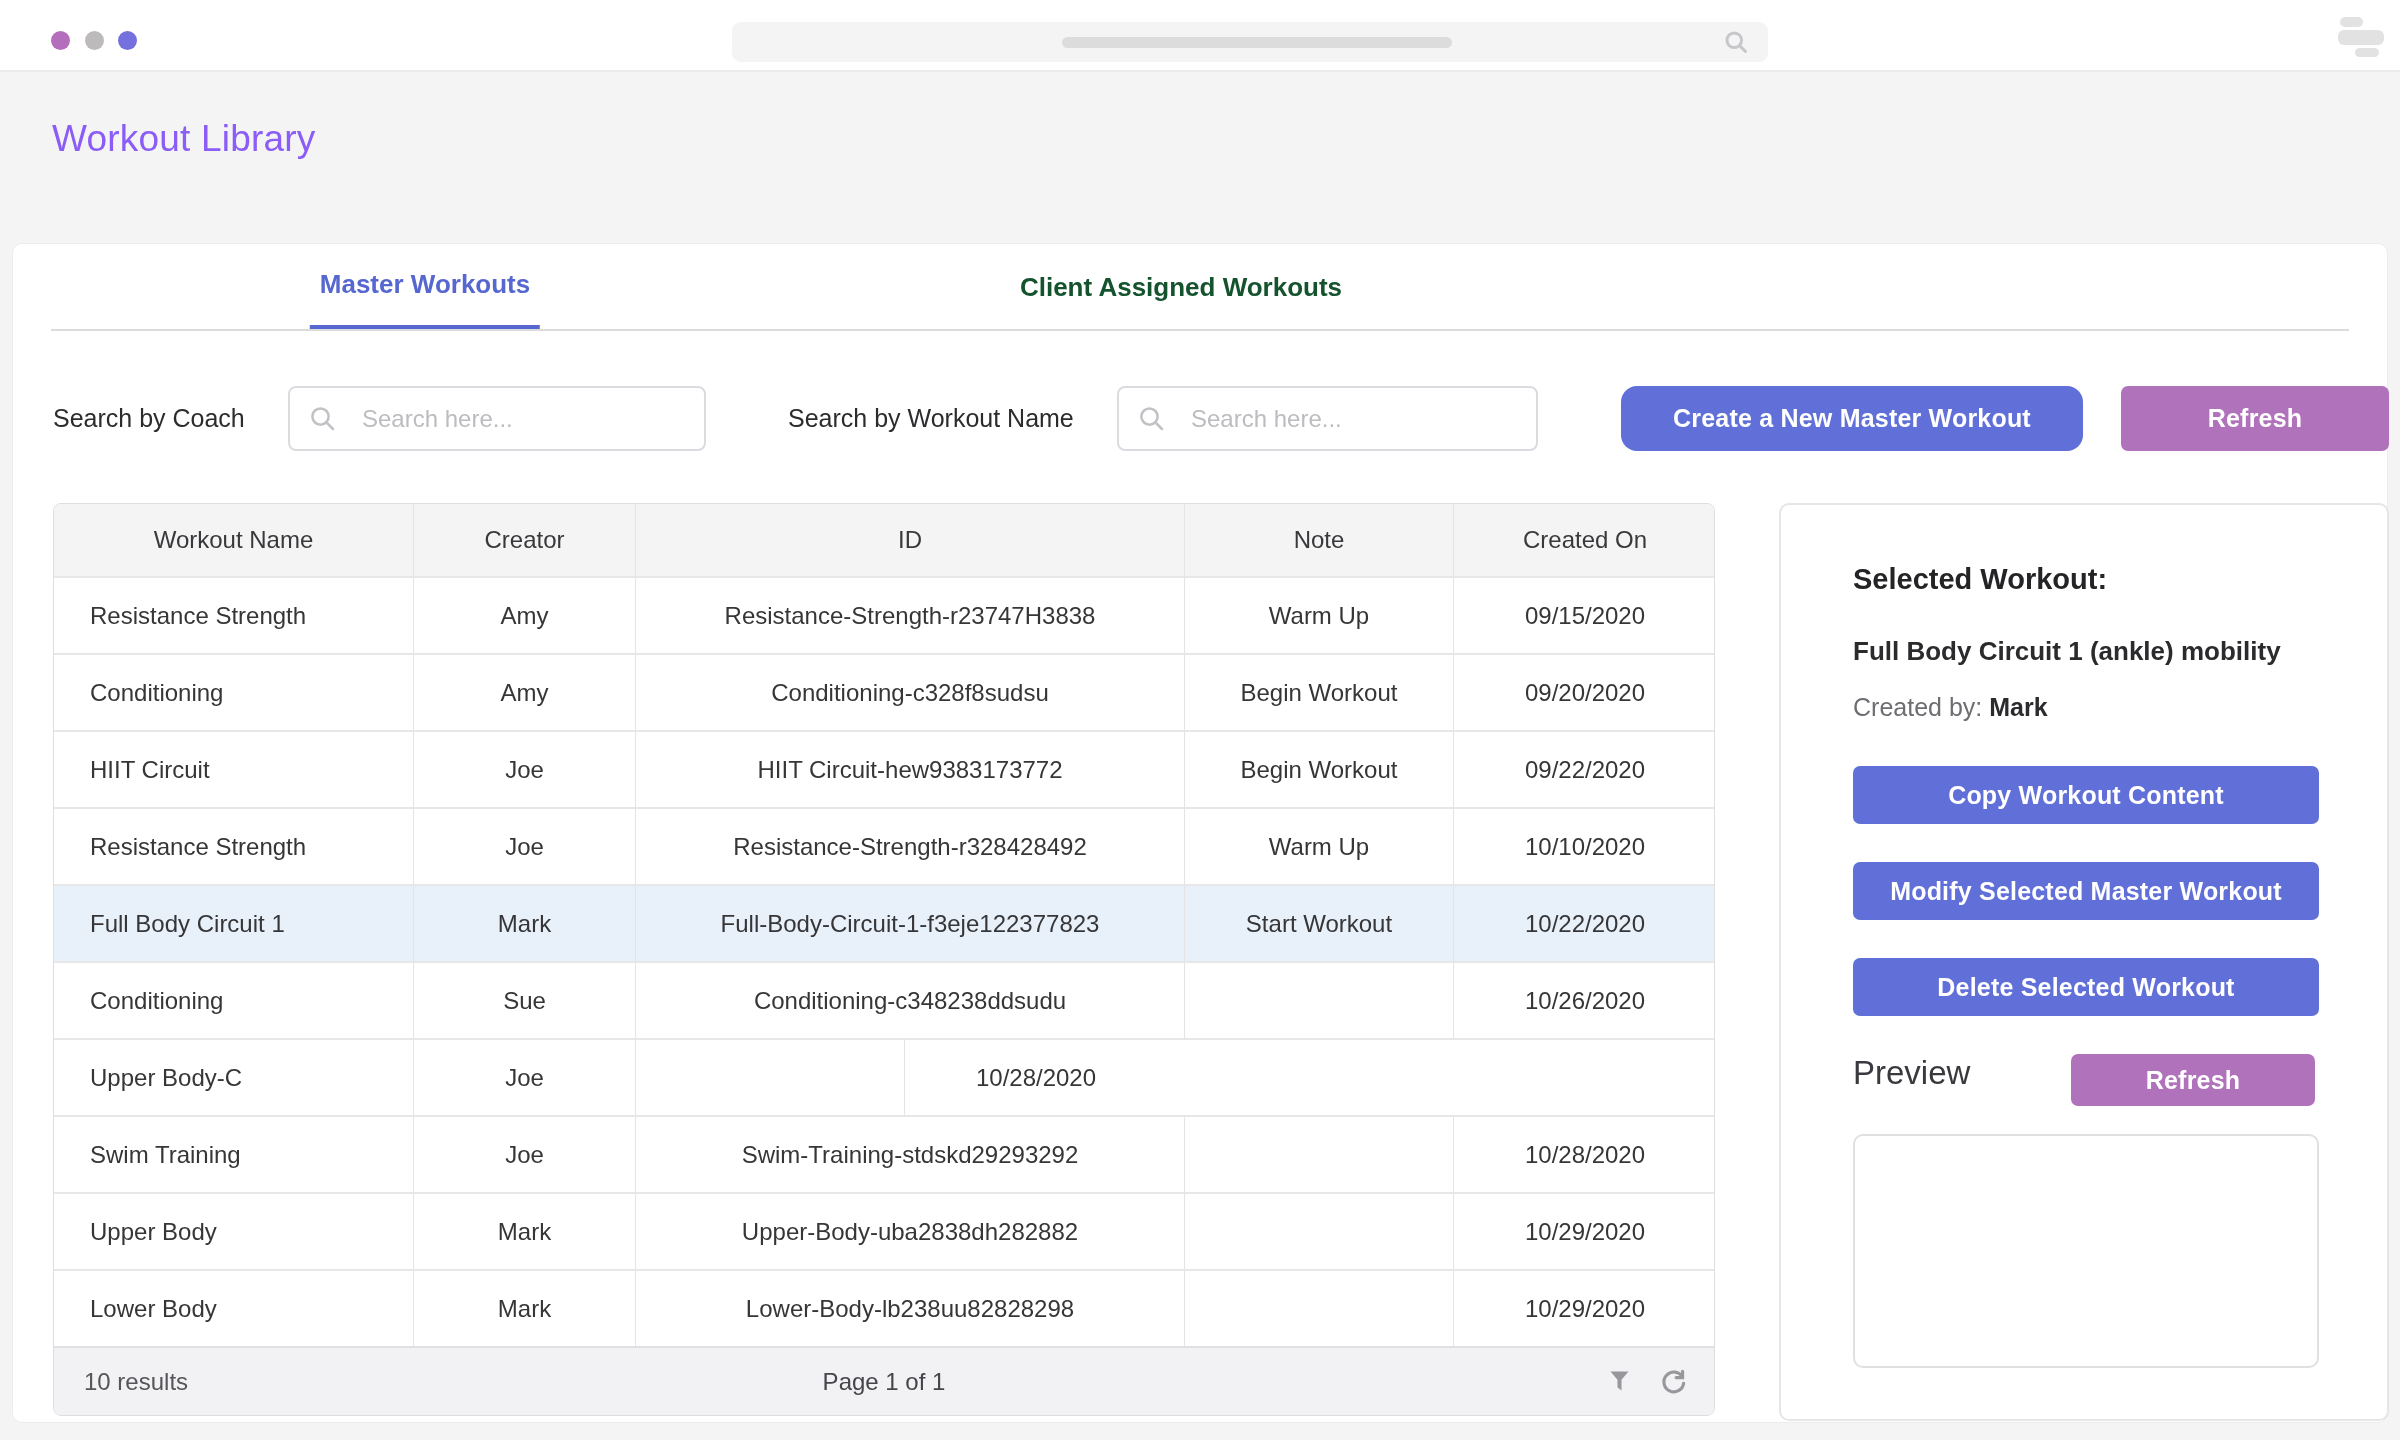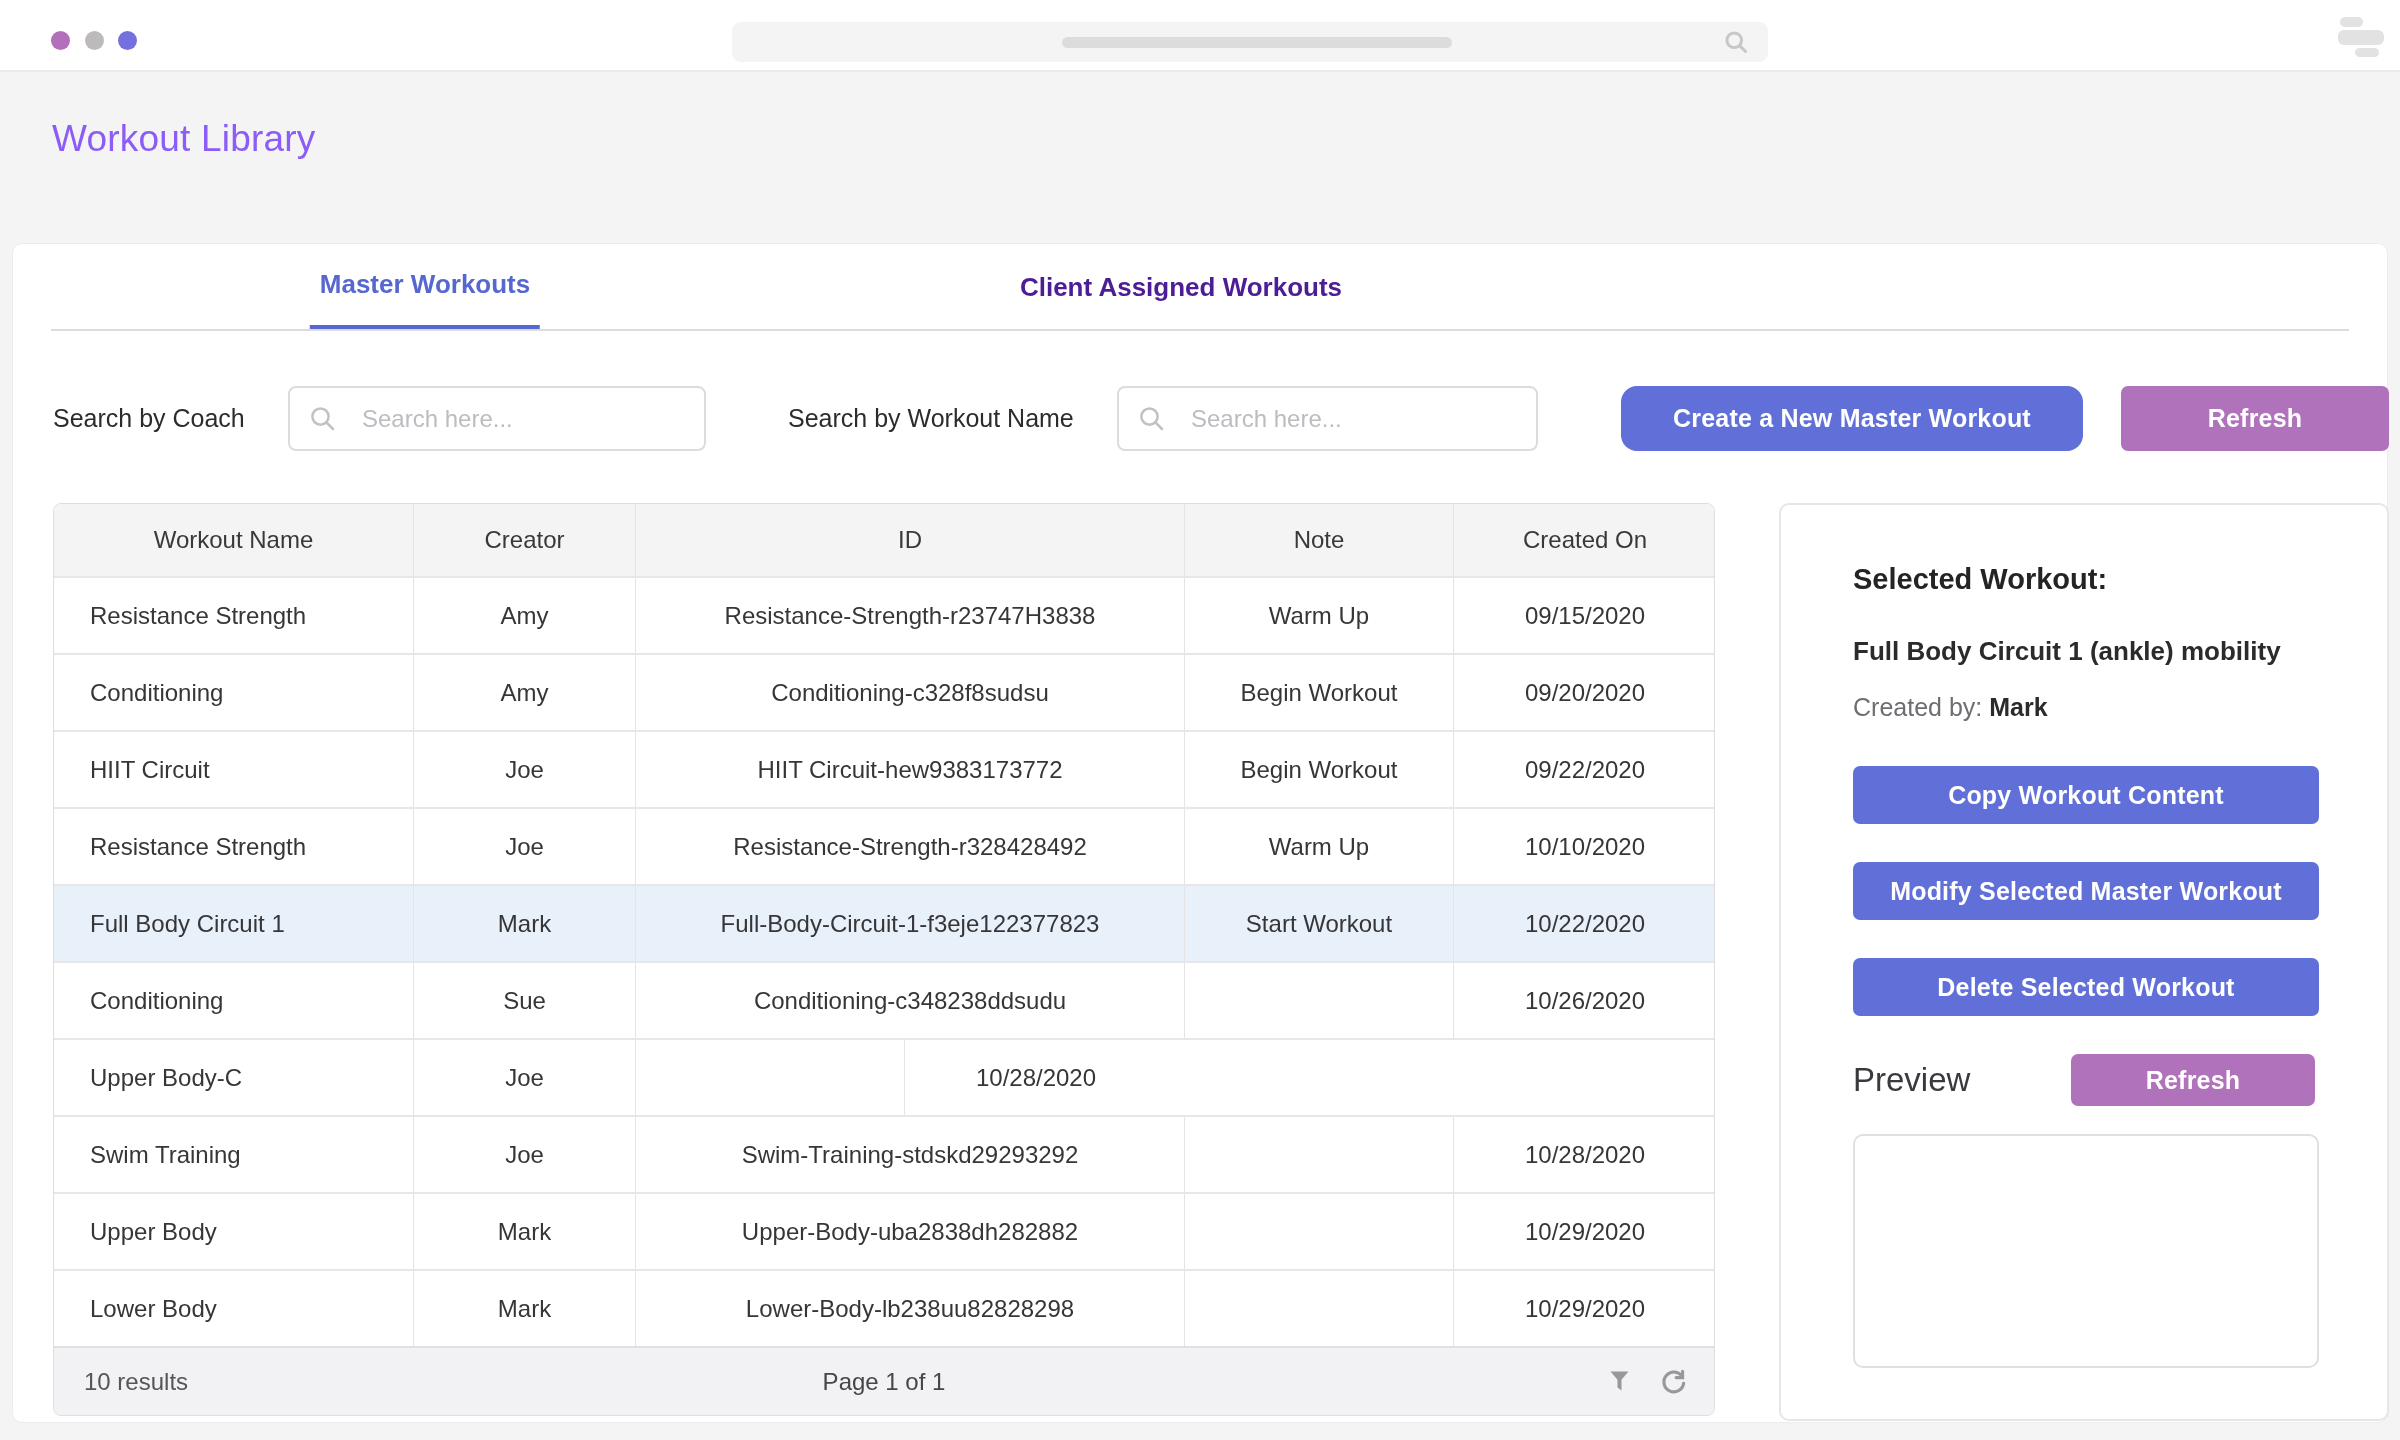--- a/index.html
+++ b/index.html
@@ -26,21 +26,21 @@
   .page-title{position:absolute;left:52px;top:118px;font-size:37px;font-weight:400;
     color:#8b5cf6;letter-spacing:.2px;}
 
   
   .card{position:absolute;left:12px;top:243px;width:2376px;height:1180px;background:#fff;
     border:1px solid #ececee;border-radius:10px;}
 
   
   .tabs{position:absolute;left:0;top:0;right:0;height:87px;}
   .tab{position:absolute;top:0;height:100%;display:flex;align-items:center;
-    padding:0 10px;font-size:26px;font-weight:600;color:#4c1d95;cursor:pointer;
+    padding:0 10px;font-size:26px;font-weight:600;color:#14532d;cursor:pointer;
     transform:translateX(-50%);}
   .tab.active{color:var(--tab-active);border-bottom:6px solid var(--tab-active);}
   .tab1{left:412px;} .tab2{left:1168px;}
   .tabs-divider{position:absolute;left:38px;right:38px;top:85px;height:2px;background:#dcdcde;}
 
   
   .filter-row{position:absolute;left:0;top:142px;width:100%;height:65px;}
   .filter-label{position:absolute;top:0;height:65px;display:flex;align-items:center;
     font-size:25px;font-weight:500;color:#2c2c2f;}
   .lbl-coach{left:40px;} .lbl-workout{left:775px;}
@@ -79,21 +79,21 @@
   .tfoot .icons svg{cursor:pointer;}
 
   
   .panel{position:absolute;left:1766px;top:259px;width:610px;height:918px;background:#fff;
     border:2px solid #e6e6e8;border-radius:10px;padding:58px 72px 0 72px;}
   .panel-heading{font-size:29px;font-weight:700;color:#242427;margin:0 0 40px 0;}
   .panel-workout{font-size:26px;font-weight:600;color:#2b2b2e;margin:0 0 26px 0;}
   .panel-createdby{font-size:25px;color:#6d6d72;margin:0 0 44px 0;}
   .panel-createdby b{color:#2b2b2e;font-weight:600;}
   .panel-btn{width:466px;height:58px;margin-bottom:38px;}
-  .preview-row{display:flex;align-items:center;margin-top:4px;}
+  .preview-row{display:flex;align-items:flex-start;margin-top:4px;}
   .preview-label{font-size:33px;color:#3a3a3e;}
   .btn-preview-refresh{margin-left:auto;width:244px;height:52px;}
   .preview-box{margin-top:28px;width:466px;height:234px;border:2px solid #e0e0e2;border-radius:10px;background:#fff;}
 </style>
 </head>
 <body>
 
 <div class="topbar">
   <span class="dot dot1" style="background: rgb(179, 111, 187);"></span>
   <span class="dot dot2" style="background: rgb(189, 186, 187);"></span>

